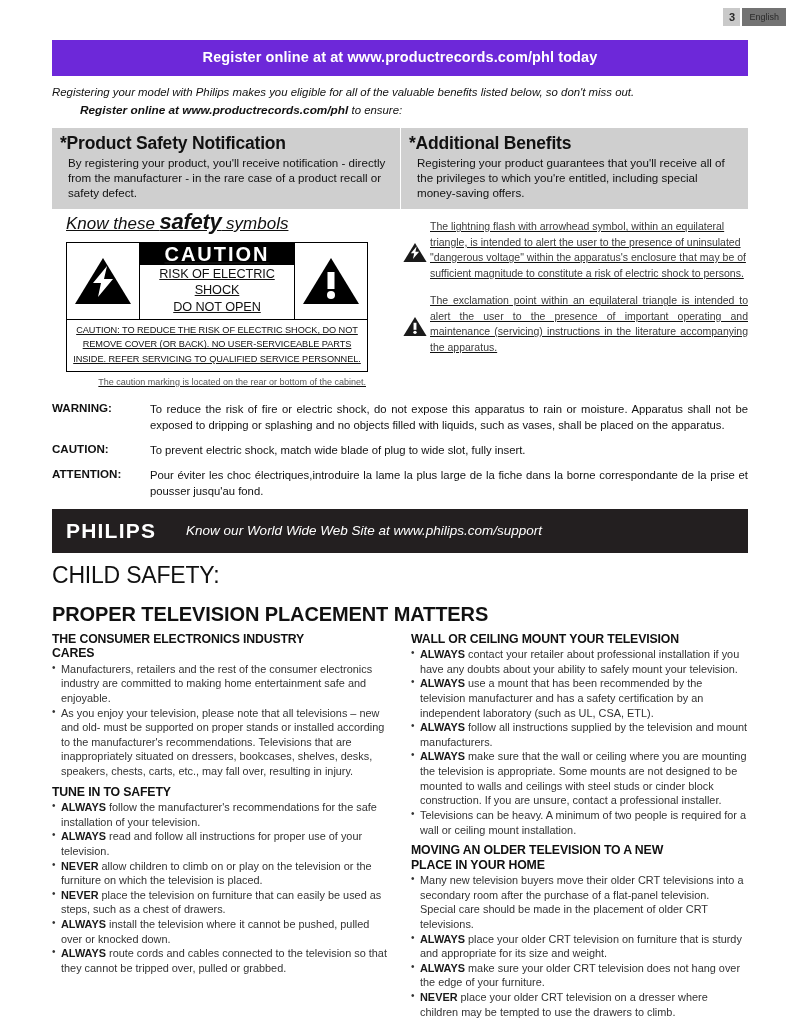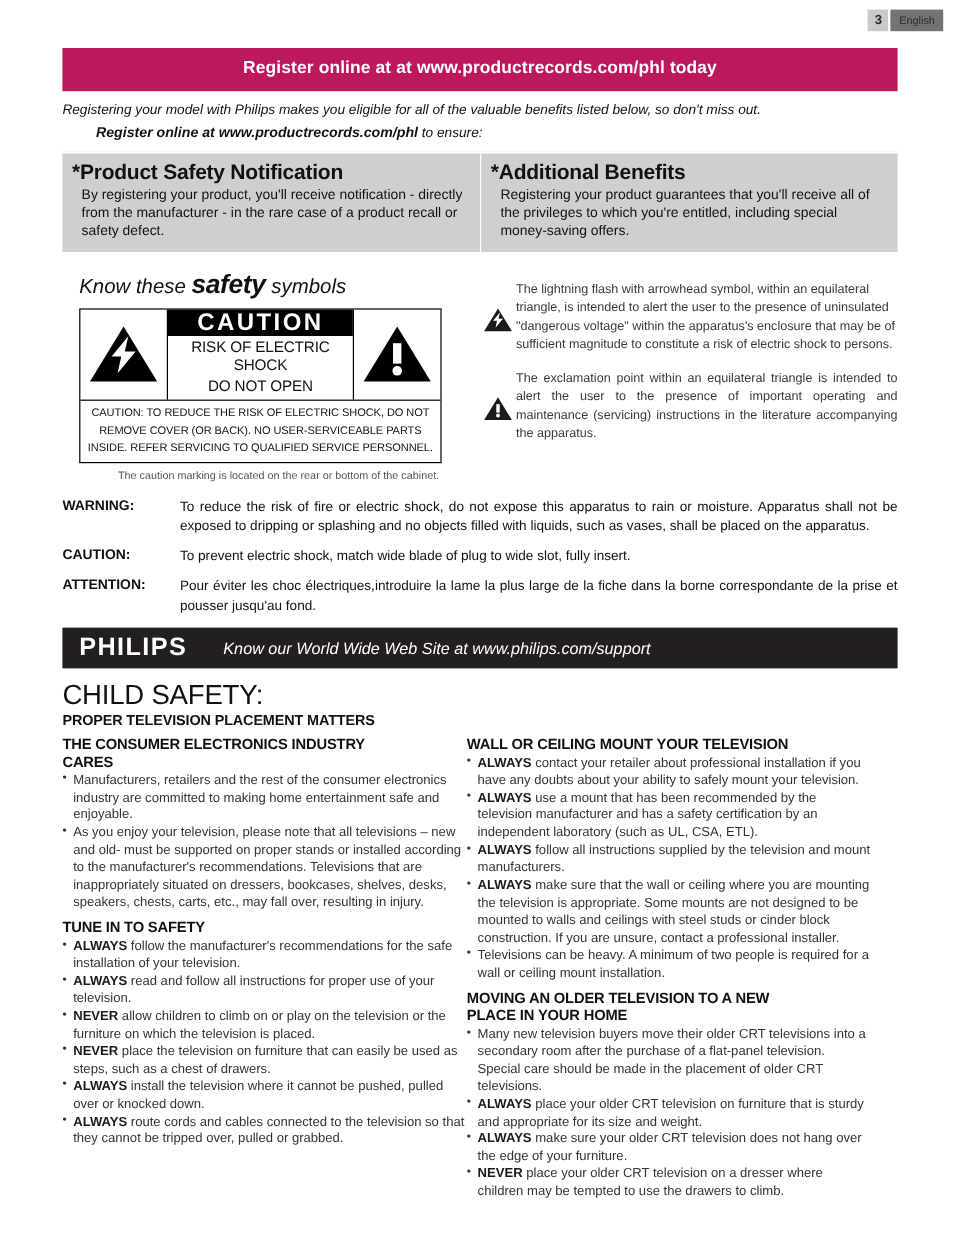--- a/index.html
+++ b/index.html
@@ -48,21 +48,21 @@
   
   .sheet {
     position: absolute;
     left: 52px;
     top: 40px;
     width: 696px;
   }
 
   
   .register-banner {
-    background: #be185d;
+    background: #6d28d9;
     color: #ffffff;
     text-align: center;
     padding: 8px 6px 9px;
     font-weight: bold;
     font-size: 14.5px;
     line-height: 1.33;
     letter-spacing: .1px;
   }
   .register-banner div { white-space: nowrap; }
 
@@ -103,21 +103,21 @@
   .benefit p {
     margin: 0;
     padding-left: 8px;
     font-size: 11.6px;
     line-height: 1.3;
   }
 
   
   .safety-section {
     display: flex;
-    margin-top: 14px;
+    text-decoration: underline;
   }
   .safety-left { width: 340px; padding-left: 14px; box-sizing: border-box; }
   .safety-right { flex: 1; padding-left: 8px; padding-top: 10px; }
 
   .know-line {
     font-style: italic;
     font-size: 17px;
     margin-bottom: 7px;
     white-space: nowrap;
   }
@@ -213,21 +213,21 @@
     font-size: 11.3px;
     line-height: 1.42;
     text-align: justify;
   }
 
   
   .philips-bar {
     background: #231f20;
     color: #ffffff;
     margin-top: 10px;
-    height: 34px;
+    height: 44px;
     display: flex;
     align-items: center;
     padding-left: 14px;
   }
   .philips-logo {
     font-weight: bold;
     font-size: 21px;
     letter-spacing: 1.2px;
   }
   .philips-tag {
@@ -237,29 +237,30 @@
   }
 
   
   .child-title {
     font-size: 23px;
     font-weight: normal;
     margin-top: 9px;
     letter-spacing: -.2px;
   }
   .child-sub {
-    font-size: 12px;
-    font-weight: bold;
-    margin-top: 0;
+    font-size: 20px;
+    font-weight: bold;
+    margin-top: 14px;
     letter-spacing: -.1px;
   }
 
   .cols {
     display: flex;
     margin-top: 6px;
+    gap: 22px;
   }
   .col { width: 337px; }
   .col h4 {
     margin: 0 0 1px 0;
     font-size: 12.3px;
     font-weight: bold;
     line-height: 1.18;
     letter-spacing: -.15px;
   }
   .col h4.spaced { margin-top: 6px; }

